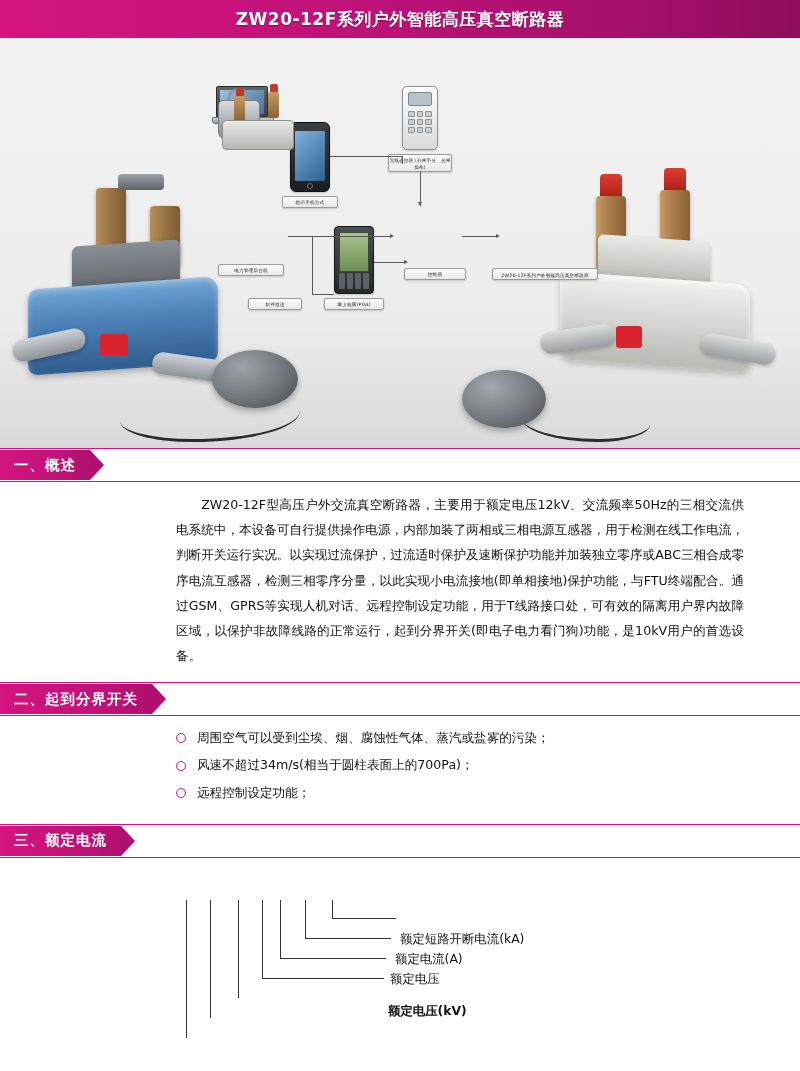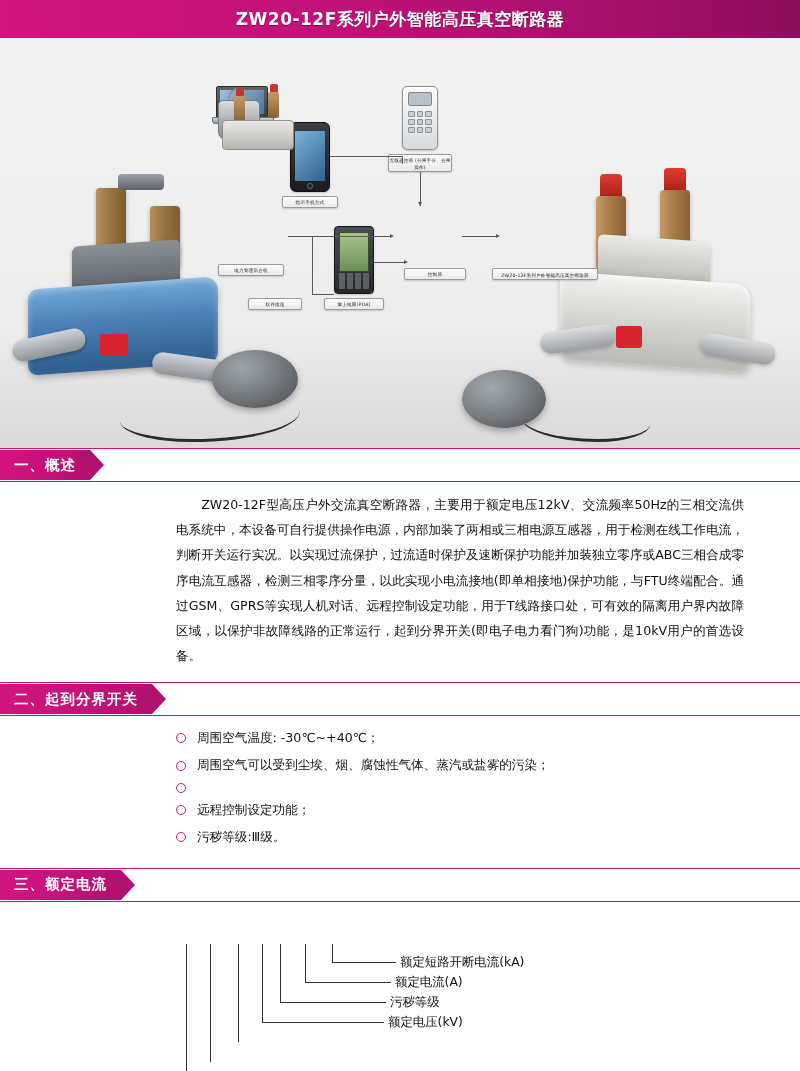--- a/index.html
+++ b/index.html
@@ -354,20 +354,21 @@
     white-space: pre;
   }
   .leader { position: absolute; background: #333; }
   .leader.v { width: 1px; }
   .leader.h { height: 1px; }
   .leg-item {
     position: absolute;
     font-size: 12.4px;
     color: #111;
     white-space: nowrap;
+    margin-top: 21px;
   }
 </style>
 </head>
 <body>
 
 <div class="header">
   <div class="header-title">ZW20-12F系列户外智能高压真空断路器</div>
 </div>
 
 <div class="hero">
@@ -508,36 +509,29 @@
   <div class="sec-rule-top"></div>
   <div class="bar">
     <span>二、</span>
       <span>起到分界开关</span>
   </div>
   <div class="sec-rule-bot"></div>
 </div>
 <div class="sec2-body">
   <div class="cond-item">
     <span class="cond-bullet"></span>
-    <span>周围空气温度: -30℃~+40℃；</span>
+    <span>周围空气可以受到尘埃、烟、腐蚀性气体、蒸汽或盐雾的污染；</span>
   </div>
   <div class="cond-item">
     <span class="cond-bullet"></span>
-    <span>周围空气可以受到尘埃、烟、腐蚀性气体、蒸汽或盐雾的污染；</span>
-  </div>
-  <div class="cond-item">
-    <span class="cond-bullet"></span>
+    <span>风速不超过34m/s(相当于圆柱表面上的700Pa)；</span>
   </div>
   <div class="cond-item">
     <span class="cond-bullet"></span>
     <span>远程控制设定功能；</span>
-  </div>
-  <div class="cond-item">
-    <span class="cond-bullet"></span>
-    <span>污秽等级:Ⅲ级。</span>
   </div>
 </div>
 
 <div class="sec-head">
   <div class="sec-rule-top"></div>
   <div class="bar">
     <span>三、</span>
       <span>额定电流</span>
   </div>
   <div class="sec-rule-bot"></div>
@@ -558,16 +552,16 @@
   <div class="leader h" style="left:262px; top:120px; width:122px;"></div>
 
   <div class="leader v" style="left:238px; top:42px; height:98px;"></div>
 
   <div class="leader v" style="left:210px; top:42px; height:118px;"></div>
 
   <div class="leader v" style="left:186px; top:42px; height:138px;"></div>
 
   <div class="leg-item" style="left:400px; top:52px;">额定短路开断电流(kA)</div>
   <div class="leg-item" style="left:395px; top:72px;">额定电流(A)</div>
-  <div class="leg-item" style="left:390px; top:92px;">污秽等级</div>
-  <div class="leg-item" style="left:388px; top:112px;">额定电压(kV)</div>
+  <div class="leg-item" style="left:390px; top:92px;">额定电压</div>
+  <div class="leg-item" style="left:388px; top:124px;font-weight:bold;">额定电压(kV)</div>
 
 </div>
 
 </body></html>

